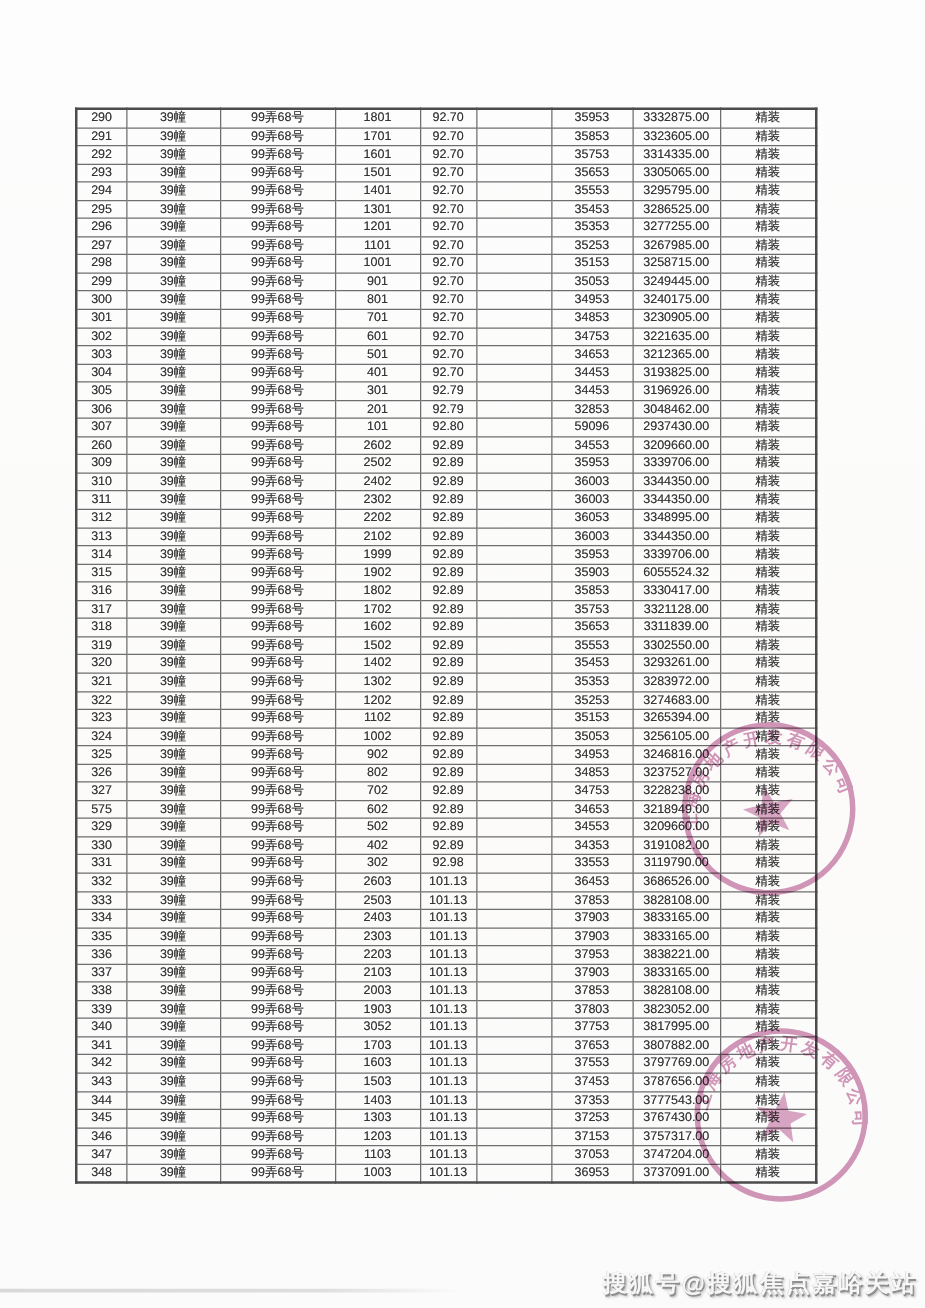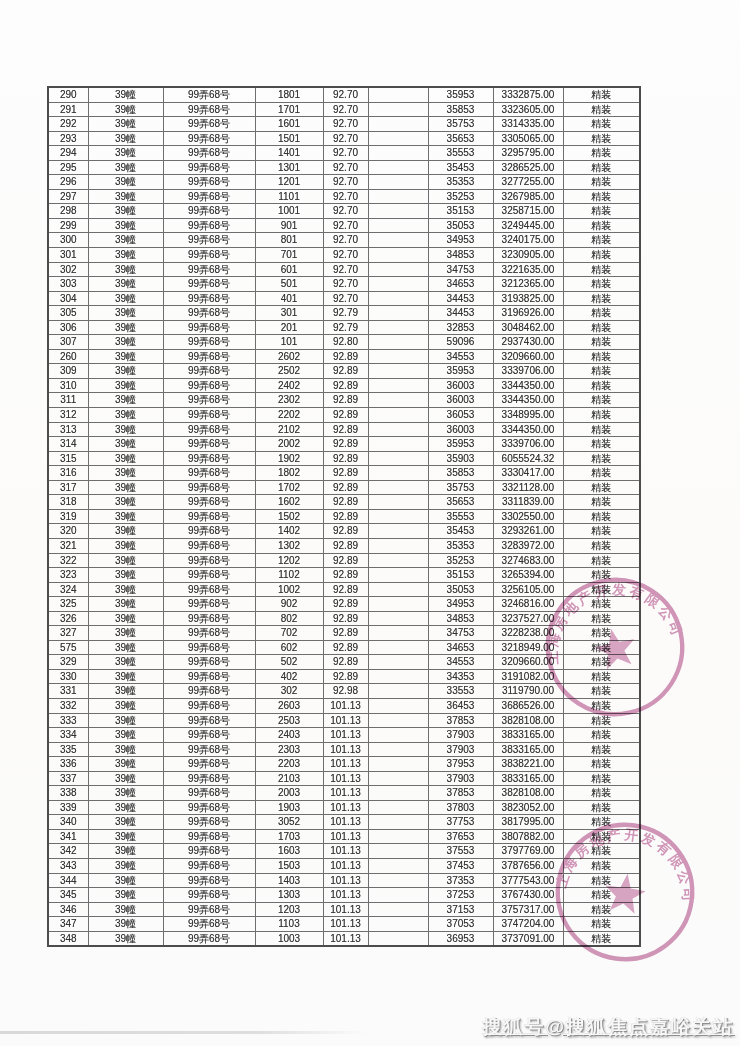--- a/index.html
+++ b/index.html
@@ -3,21 +3,21 @@
 <meta charset="utf-8">
 <style>
   html,body{margin:0;padding:0;}
   body{
     width:740px;height:1046px;position:relative;overflow:hidden;
     background:#fdfdfd;
     font-family:"Liberation Sans","DejaVu Sans",sans-serif;
   }
   .scan-page{position:absolute;inset:0;background:linear-gradient(180deg,#fdfdfd 0%,#fcfbfa 60%,#fbfbfb 100%);}
   table.price-table{
-    position:absolute;left:47px;top:86px;width:592px;
+    position:absolute;left:60px;top:86px;width:592px;
     border-collapse:collapse;table-layout:fixed;
   }
   table.price-table td{
     border:1px solid #6e6e6e;
     height:13.55px;line-height:13.55px;
     font-size:10px;color:#343434;
     text-align:center;vertical-align:middle;
     padding:0;white-space:nowrap;overflow:hidden;
     text-shadow:0 0 0.4px rgba(40,40,40,.55);
   }
@@ -30,21 +30,20 @@
   .seal-1{left:542px;top:574px;transform:rotate(-12deg);}
   .seal-2{left:552px;top:819px;transform:rotate(8deg);}
   .seal svg{width:100%;height:100%;}
   .seal text{fill:currentColor;font-family:"DejaVu Sans",sans-serif;font-weight:bold;}
   .watermark{
     position:absolute;right:6px;top:1014px;
     font-size:19px;font-weight:bold;letter-spacing:2px;
     color:#f7f7f7;
     text-shadow:1px 1px 0 #8f8f8f,2px 2px 2px #b5b5b5,-0.5px -0.5px 0 #d8d8d8;
     white-space:nowrap;
-    text-decoration:underline;
   }
   .page-edge-line{
     position:absolute;left:0;top:1031px;width:368px;height:3px;
     background:linear-gradient(90deg,#d9d9d9 0%,#dedede 70%,rgba(222,222,222,0) 100%);
   }
 </style>
 </head>
 <body>
 
 <div class="scan-page">
@@ -323,21 +322,21 @@
           <td>92.89</td>
           <td></td>
           <td>36003</td>
           <td>3344350.00</td>
           <td>精装</td>
         </tr>
         <tr>
           <td>314</td>
           <td>39幢</td>
           <td>99弄68号</td>
-          <td>2002</td>
+          <td>1999</td>
           <td>92.89</td>
           <td></td>
           <td>35953</td>
           <td>3339706.00</td>
           <td>精装</td>
         </tr>
         <tr>
           <td>315</td>
           <td>39幢</td>
           <td>99弄68号</td>

